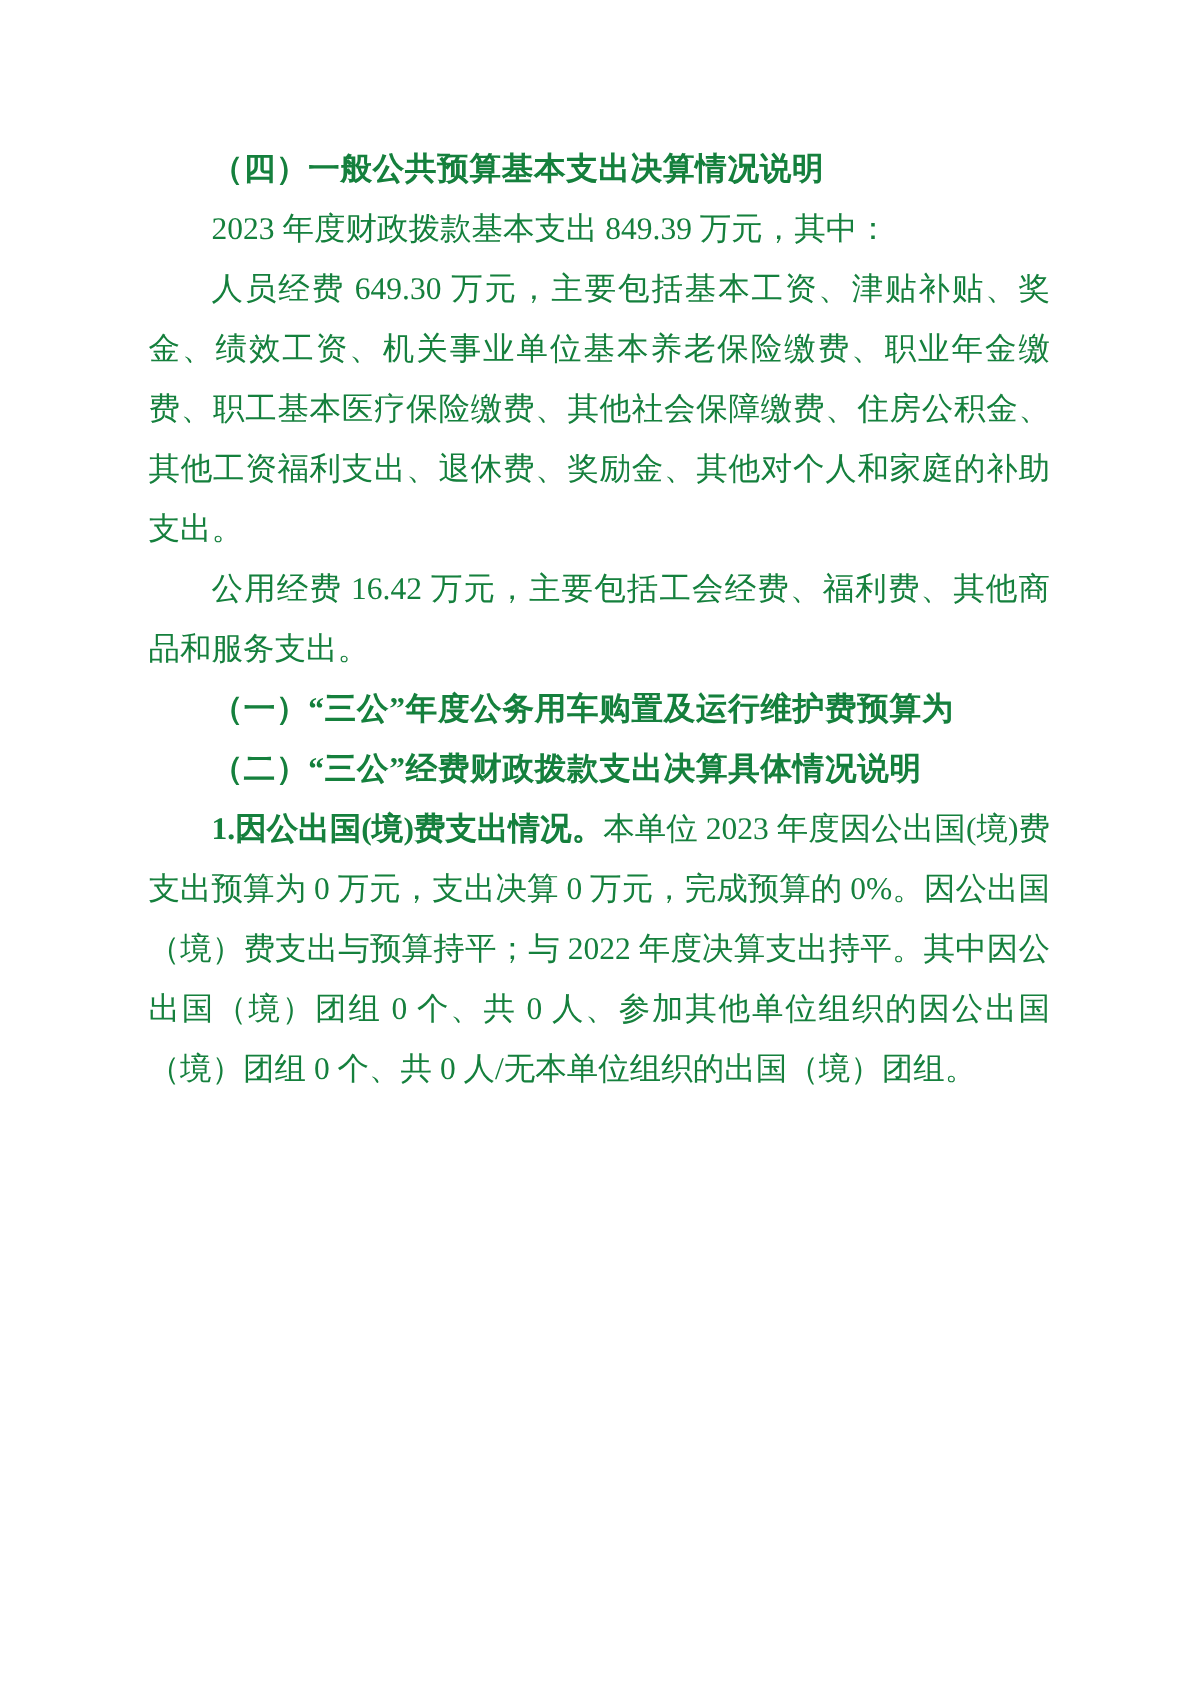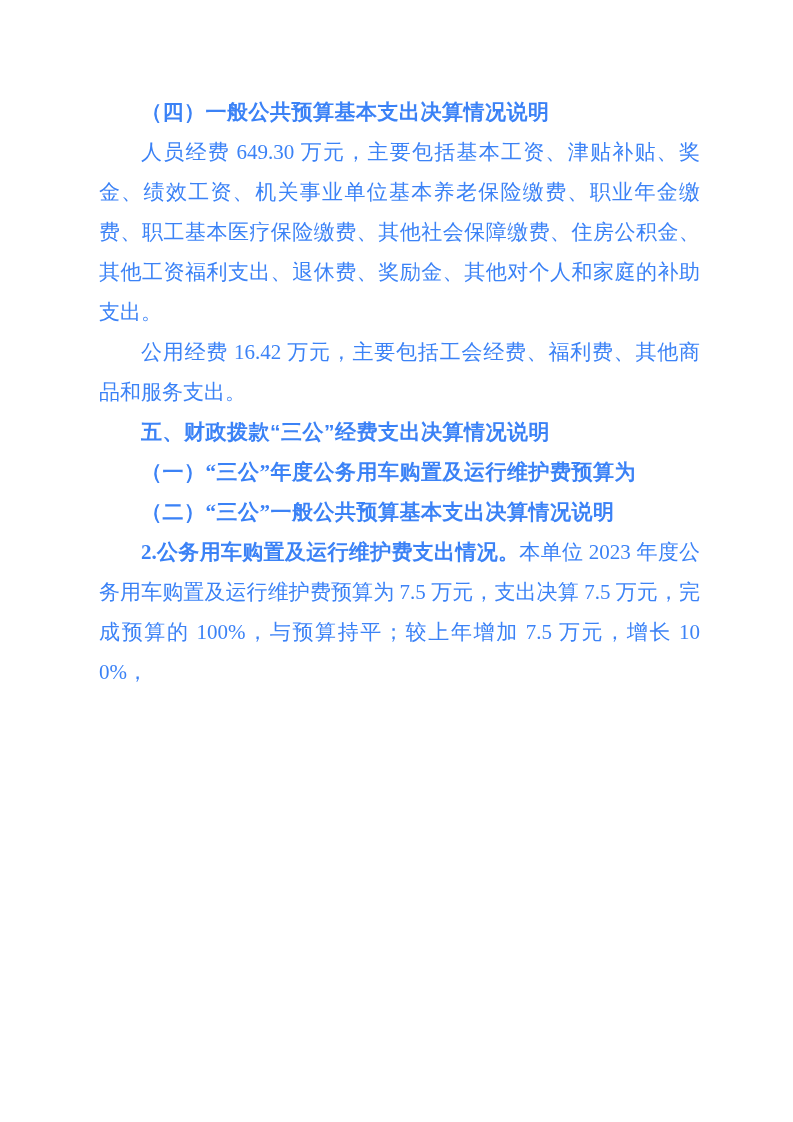--- a/index.html
+++ b/index.html
@@ -42,23 +42,23 @@
     text-align: left;
     letter-spacing: 0.5px;
   }
   .p-body b {
     font-weight: bold;
   }
 </style>
 </head>
 <body>
 
-<div class="page" style="background: rgb(255, 255, 255); color: #3b82f6;">
+<div class="page" style="background: rgb(255, 255, 255); color: #15803d;">
   <div>
       <p class="p-hserif"><span>（四）一般公共预算基本支出决算情况说明</span></p>
+      <p class="p-body"><span>2023 年度财政拨款基本支出 849.39 万元，其中：</span></p>
       <p class="p-body"><span>人员经费 649.30 万元，主要包括基本工资、津贴补贴、奖金、绩效工资、机关事业单位基本养老保险缴费、职业年金缴费、职工基本医疗保险缴费、其他社会保障缴费、住房公积金、其他工资福利支出、退休费、奖励金、其他对个人和家庭的补助支出。</span></p>
       <p class="p-body"><span>公用经费 16.42 万元，主要包括工会经费、福利费、其他商品和服务支出。</span></p>
-      <p class="p-hsans"><span>五、财政拨款“三公”经费支出决算情况说明</span></p>
       <p class="p-hserif"><span>（一）“三公”年度公务用车购置及运行维护费预算为</span></p>
-      <p class="p-hserif"><span>（二）“三公”一般公共预算基本支出决算情况说明</span></p>
-      <p class="p-body"><b>2.公务用车购置及运行维护费支出情况。</b><span>本单位 2023 年度公务用车购置及运行维护费预算为 7.5 万元，支出决算 7.5 万元，完成预算的 100%，与预算持平；较上年增加 7.5 万元，增长 100%，</span></p>
+      <p class="p-hserif"><span>（二）“三公”经费财政拨款支出决算具体情况说明</span></p>
+      <p class="p-body"><b>1.因公出国(境)费支出情况。</b><span>本单位 2023 年度因公出国(境)费支出预算为 0 万元，支出决算 0 万元，完成预算的 0%。因公出国（境）费支出与预算持平；与 2022 年度决算支出持平。其中因公出国（境）团组 0 个、共 0 人、参加其他单位组织的因公出国（境）团组 0 个、共 0 人/无本单位组织的出国（境）团组。</span></p>
     </div>
 </div>
 
 </body></html>

